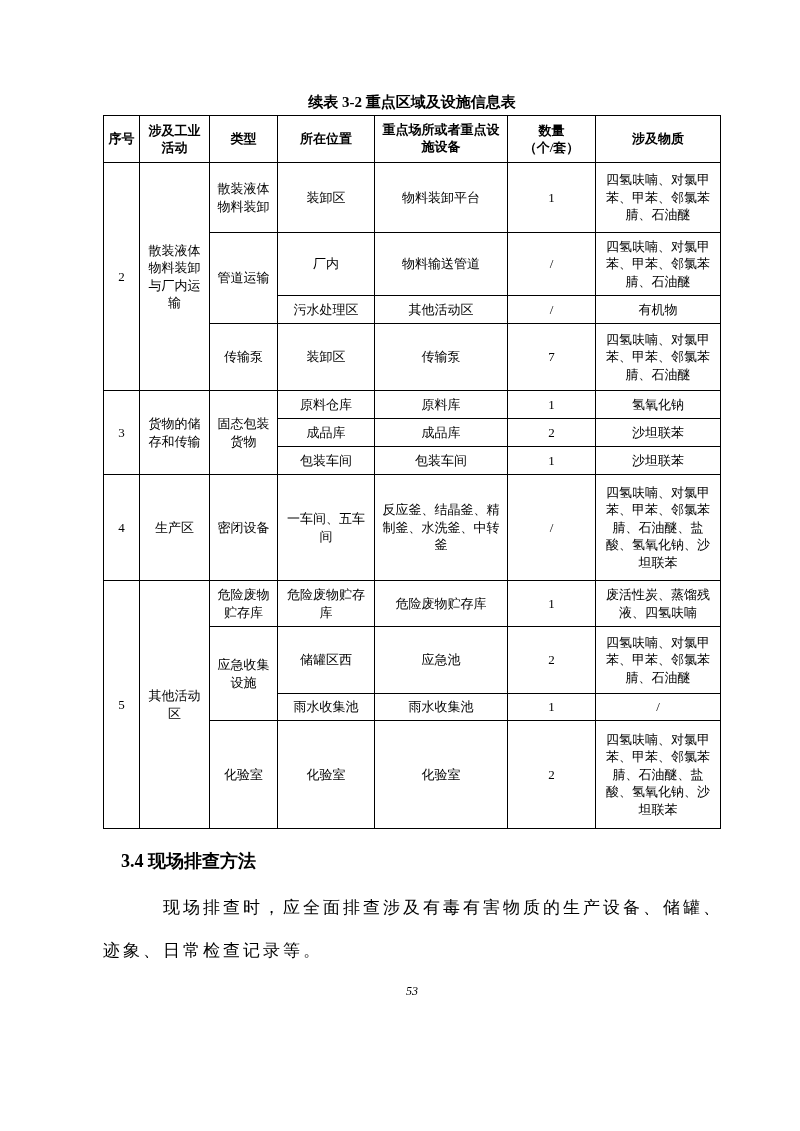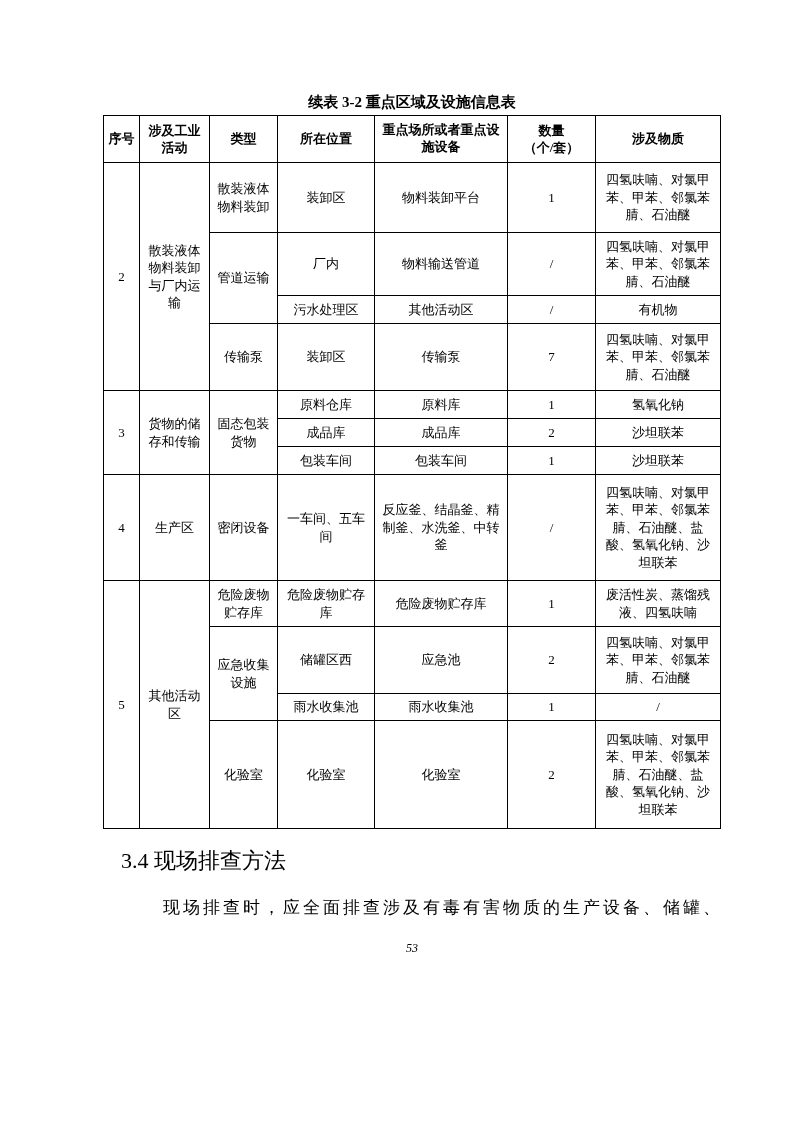--- a/index.html
+++ b/index.html
@@ -53,22 +53,22 @@
   col.c7 { width: 125px; }
   td.c2x, th.c2x { padding-left: 5px; padding-right: 5px; }
   td.c3x, th.c3x { padding-left: 5px; padding-right: 5px; }
   td.c4x, th.c4x { padding-left: 4px; padding-right: 4px; }
   td.c5x { padding-left: 1px; padding-right: 1px; }
   th.c5x { padding-left: 7px; padding-right: 7px; font-family: Liberation Mono, monospace; }
   td.c7x, th.c7x { padding-left: 5px; padding-right: 5px; }
   .section-heading {
     margin-top: 17px;
     margin-left: 18px;
-    font-size: 22px;
-    font-weight: normal;
+    font-size: 18px;
+    font-weight: bold;
     line-height: 30px;
   }
   .paragraph {
     margin-top: 10px;
     width: 617px;
     font-size: 17px;
     letter-spacing: 3px;
   }
   .para-line {
     line-height: 43px;
@@ -211,18 +211,19 @@
           <td>2</td>
           <td class="c7x">四氢呋喃、对氯甲苯、甲苯、邻氯苯腈、石油醚、盐酸、氢氧化钠、沙坦联苯</td>
         </tr>
       </tbody>
     </table>
 
     <div class="section-heading">3.4 现场排查方法</div>
 
     <div class="paragraph">
       <div class="para-line first">现场排查时，应全面排查涉及有毒有害物质的生产设备、储罐、</div>
+      <div class="para-line">迹象、日常检查记录等。</div>
     </div>
 
     <div class="page-number">53</div>
 
   </div>
 </div>
 
 </body></html>

